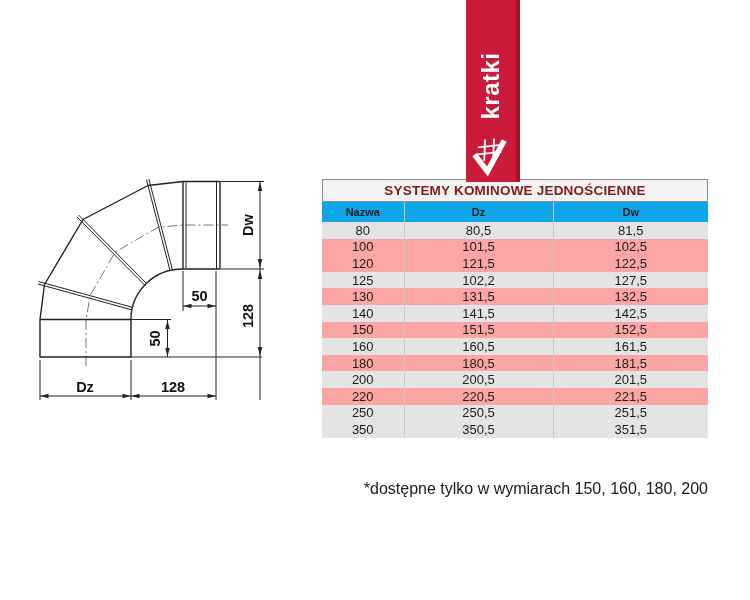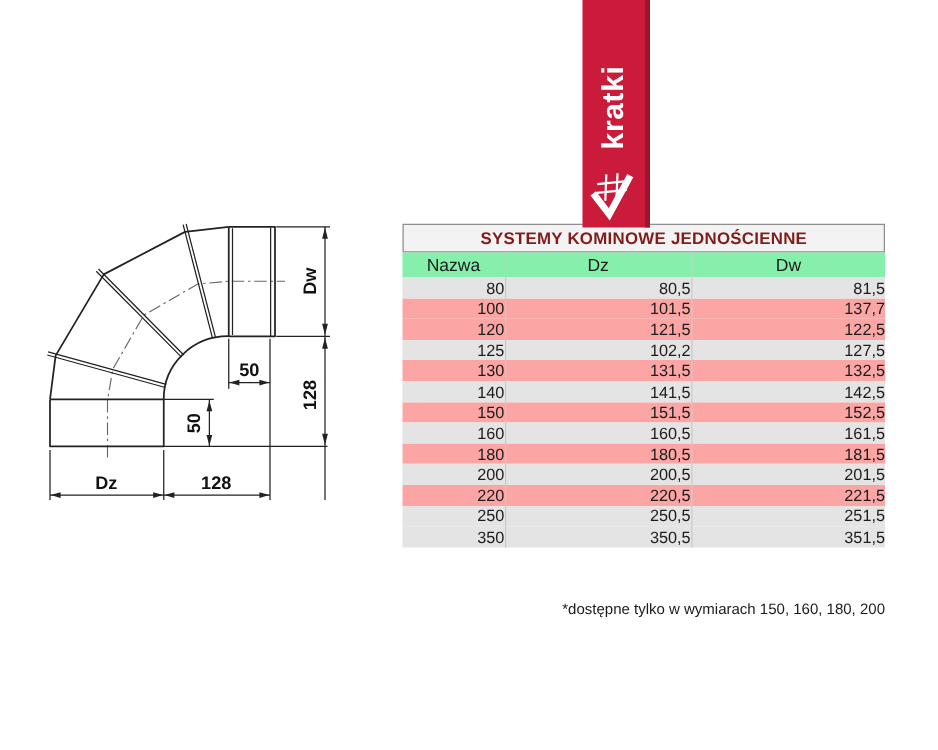--- a/index.html
+++ b/index.html
@@ -19,29 +19,29 @@
   .drawing { position:absolute; left:25px; top:163px; }
 
   
   .tbl-title { position:absolute; left:322px; top:179px; width:386px; height:23px;
                background:#f3f3f3; border:1px solid #8e8e8e;
                font-size:13.5px; font-weight:bold; color:#7f1d1d;
                text-align:center; line-height:21px; letter-spacing:.2px; }
   .spec { position:absolute; left:322px; top:202px; width:386px;
           border-collapse:collapse; table-layout:fixed; font-size:13px; color:#1c1c1c; }
   .spec col.c1 { width:82px; } .spec col.c2 { width:149px; } .spec col.c3 { width:155px; }
-  .spec th { height:20px; background:#86efac; font-weight:normal; font-size:14px; }
-  .spec td { height:16.6px; text-align:right; line-height:1; }
+  .spec th { height:20px; background:#0ea5e9; font-weight:bold; font-size:11px; }
+  .spec td { height:16.6px; text-align:center; line-height:1; }
   .spec td, .spec th { border-left:1px solid #c9c9c9; }
   .spec td:first-child, .spec th:first-child { border-left:none; }
   .spec tr.g td { background:#e4e4e4; }
   .spec tr.w td { background:#fca5a5; }
 
   .footnote { position:absolute; left:322px; top:480px; width:386px;
-              text-align:right; font-size:12px; color:#1a1a1a; }
+              text-align:right; font-size:16px; color:#1a1a1a; }
 
   
   .ol   { stroke:#222; stroke-width:1.4; fill:none; stroke-linejoin:round; }
   .seam { stroke:#222; stroke-width:1;   fill:none; }
   .dim  { stroke:#222; stroke-width:1;   fill:none; }
   .cl   { stroke:#666; stroke-width:.9;  fill:none; stroke-dasharray:10 3 2 3; }
   .ah   { fill:#222; stroke:none; }
   .dtxt { fill:#111; font-family:"Liberation Sans",sans-serif; font-size:14.5px; font-weight:600; }
 </style>
 </head>
@@ -135,21 +135,21 @@
     </thead>
     <tbody>
       <tr class="g">
           <td>80</td>
           <td>80,5</td>
           <td>81,5</td>
         </tr>
       <tr class="w">
           <td>100</td>
           <td>101,5</td>
-          <td>137,7</td>
+          <td>102,5</td>
         </tr>
       <tr class="w">
           <td>120</td>
           <td>121,5</td>
           <td>122,5</td>
         </tr>
       <tr class="g">
           <td>125</td>
           <td>102,2</td>
           <td>127,5</td>

